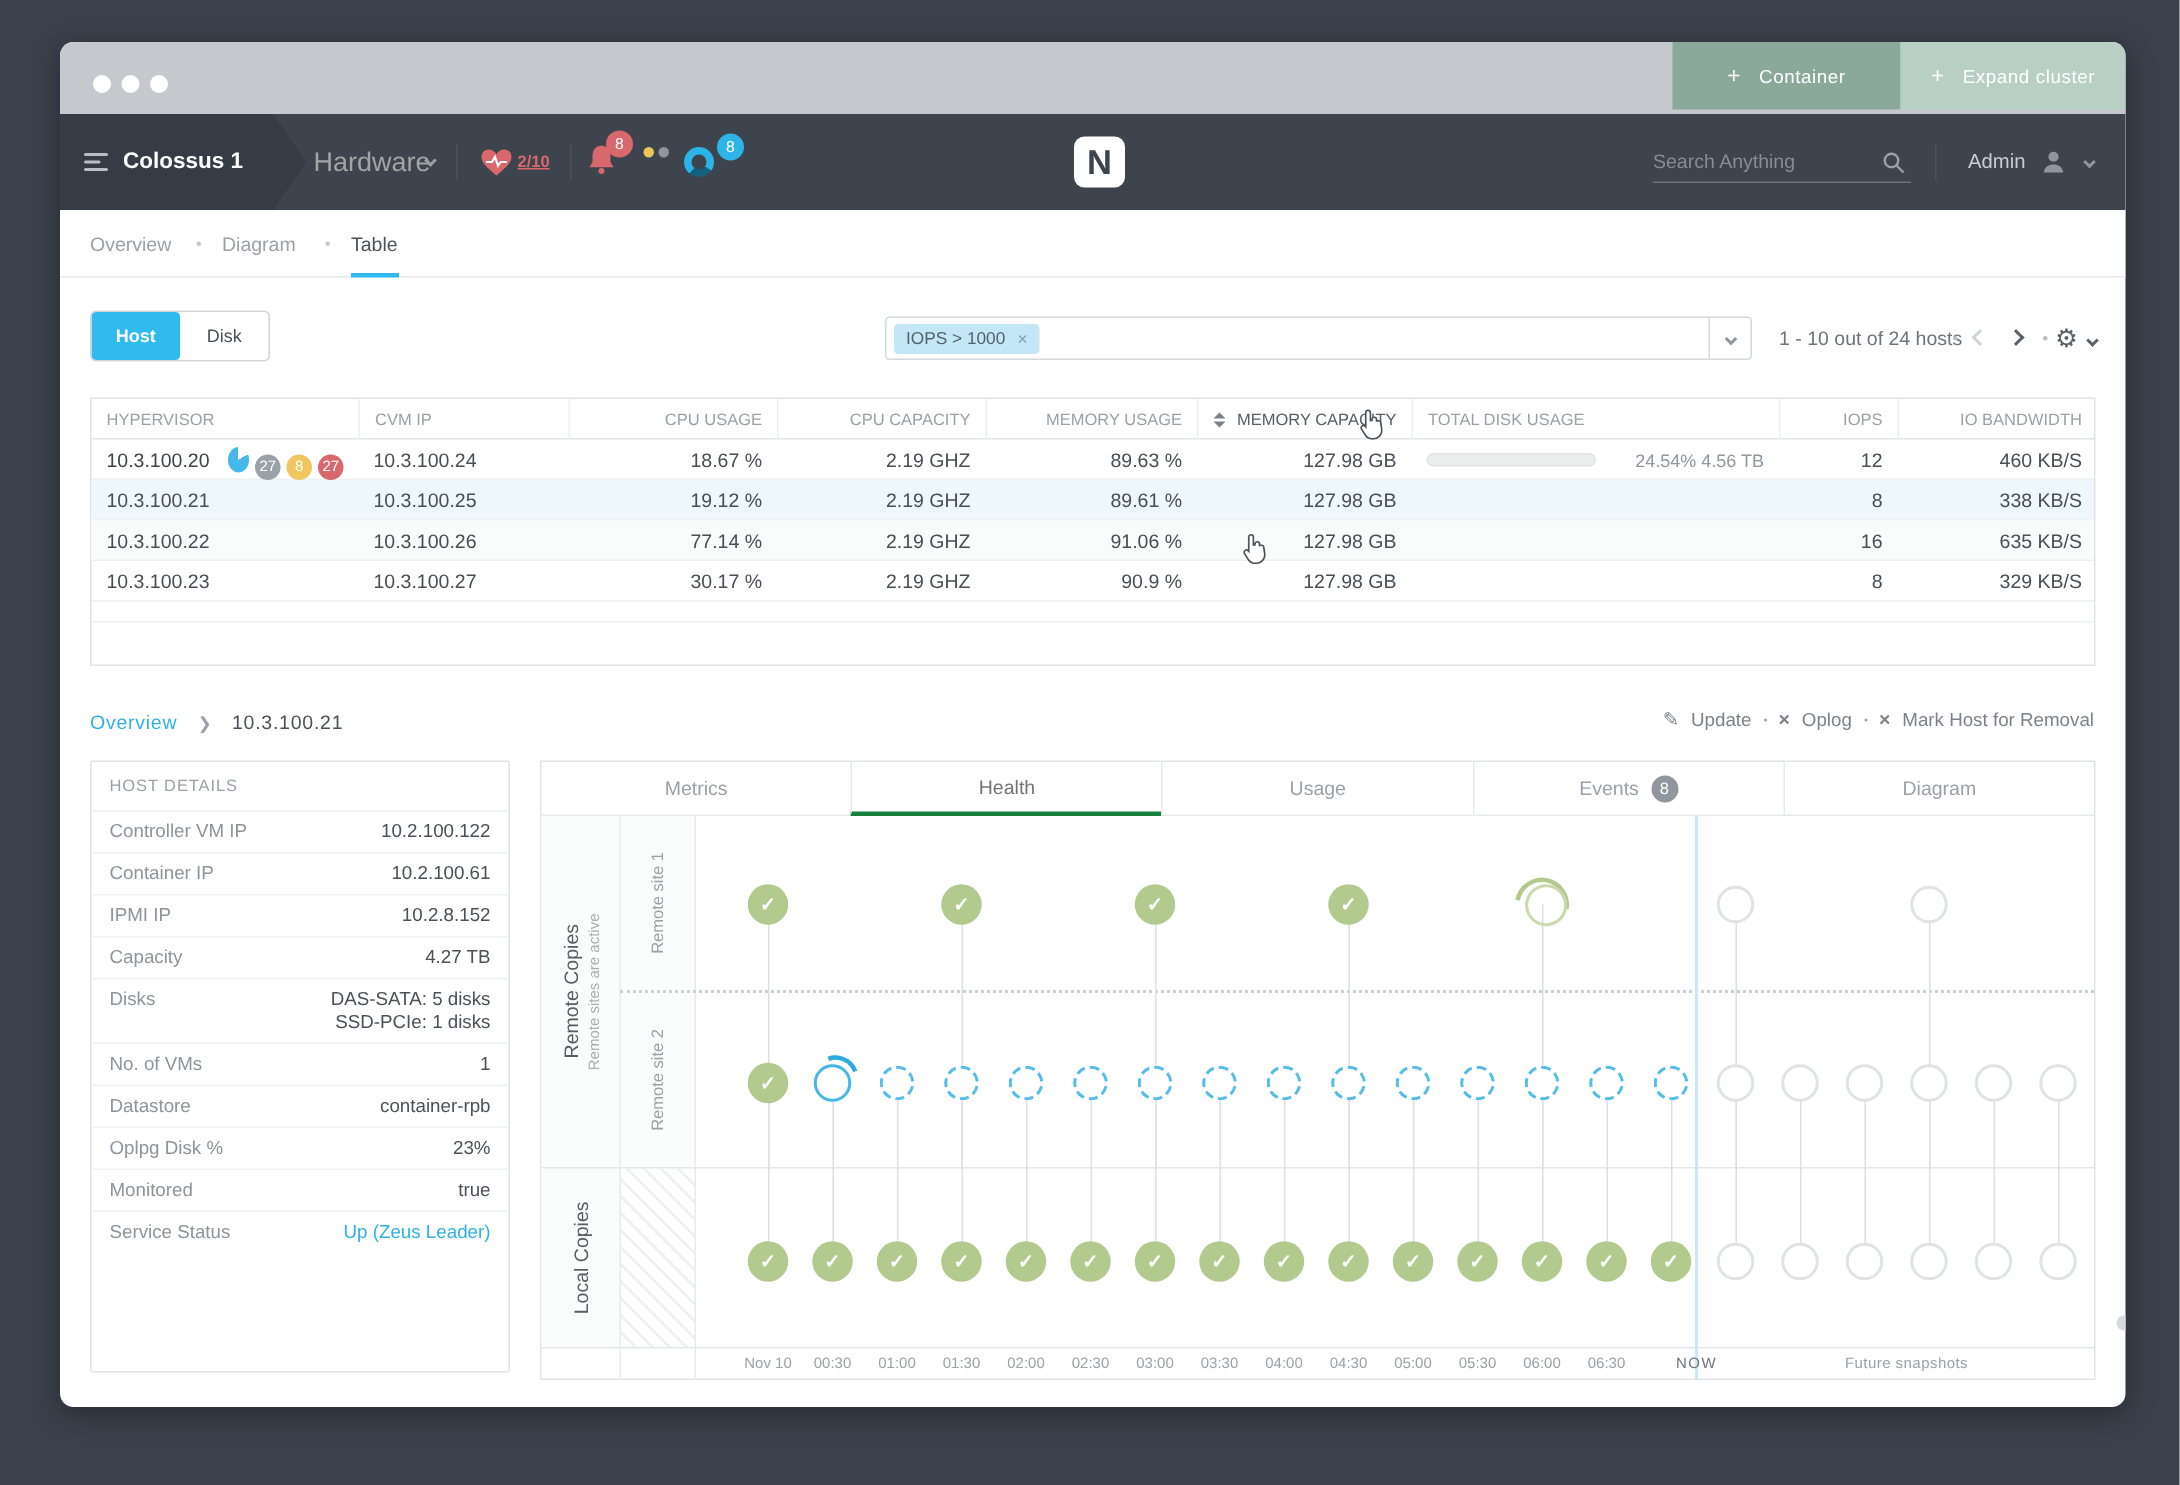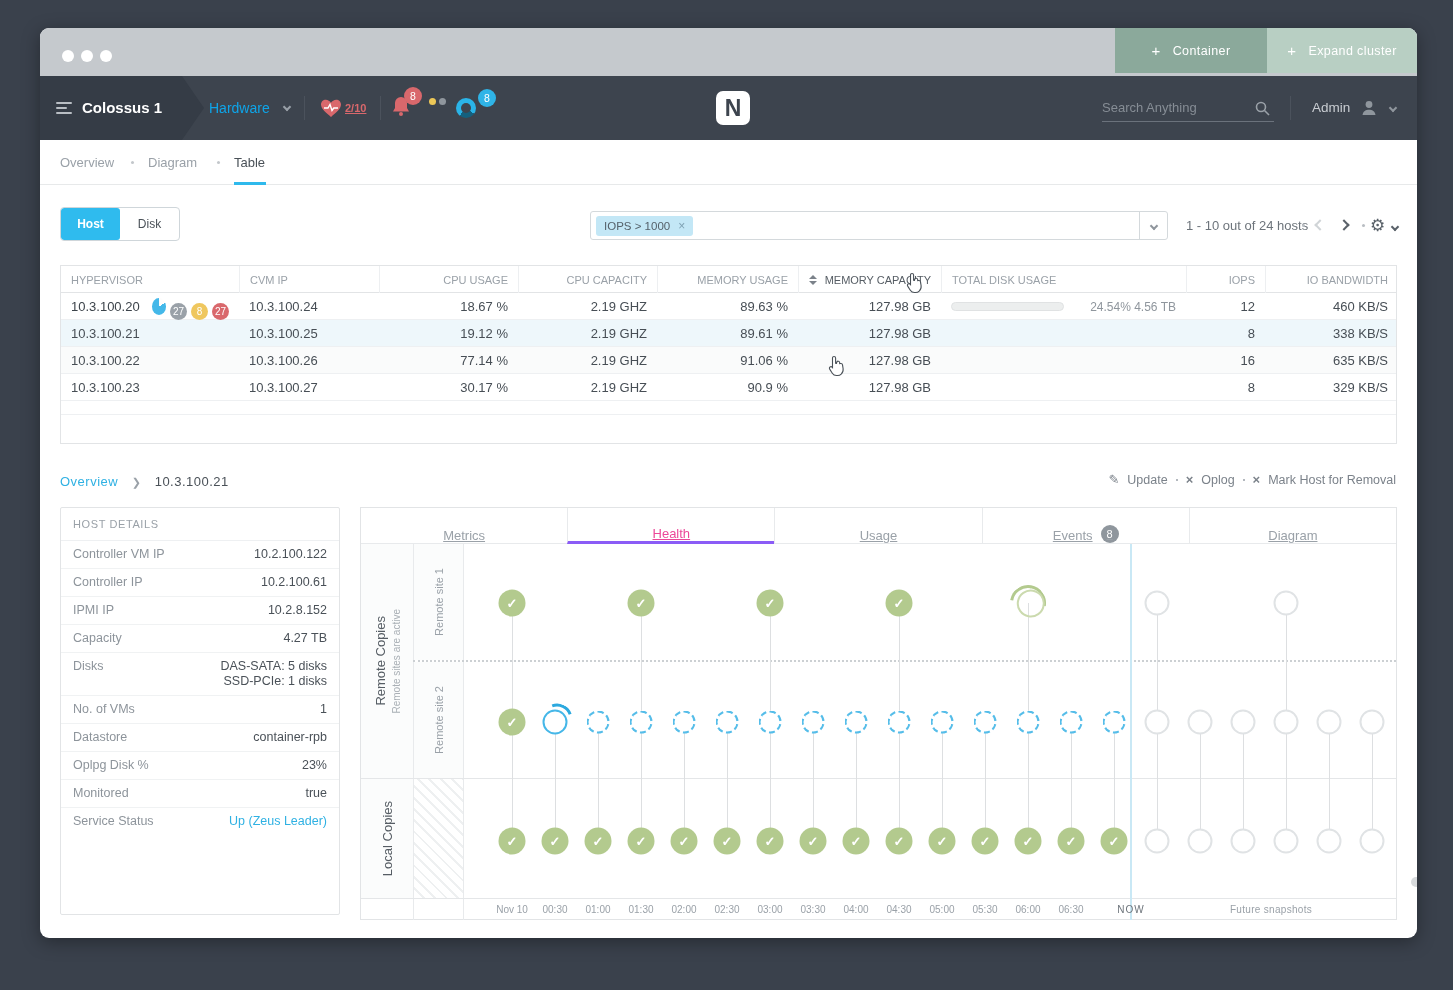--- a/index.html
+++ b/index.html
@@ -15,21 +15,21 @@
 
   
   .app-header { position:absolute; left:0; top:48px; right:0; height:64px; background:#3d444e; }
   .hdr-band { position:absolute; left:0; top:0; width:142px; height:64px; background:#353c46; }
   .hdr-band-arrow { position:absolute; left:142px; top:0; width:0; height:0;
                     border-left:22px solid #353c46; border-top:32px solid transparent; border-bottom:32px solid transparent; }
   .burger { position:absolute; left:16px; top:26px; width:16px; }
   .burger i { display:block; height:2px; background:#b9bec4; margin-bottom:3px; border-radius:1px; }
   .burger i:nth-child(2){ width:11px; }
   .cluster-name { position:absolute; left:42px; top:0; height:64px; line-height:64px; color:#fff; font-size:15px; font-weight:700; }
-  .hw-menu { position:absolute; left:169px; top:0; height:64px; line-height:64px; color:#0ea5e9; font-size:14px; cursor:pointer; }
+  .hw-menu { position:absolute; left:169px; top:0; height:64px; line-height:64px; color:#a3a3a3; font-size:18px; cursor:pointer; }
   .chev { display:inline-block; width:6px; height:6px; border-right:2px solid currentColor; border-bottom:2px solid currentColor; transform:rotate(45deg); }
   .hw-chev { position:absolute; left:244px; top:28px; color:#99a0a8; }
   .hsep { position:absolute; top:20px; width:1px; height:24px; background:#4b525c; }
   .health-score { position:absolute; left:305px; top:26px; color:#d9686c; font-size:11px; font-weight:700;text-decoration:underline; }
   .badge-mini { position:absolute; width:18px; height:18px; border-radius:50%; color:#fff; font-size:10.5px;
                 display:flex; align-items:center; justify-content:center; }
   .mini-dot { position:absolute; width:7px; height:7px; border-radius:50%; }
   .donut { position:absolute; left:416px; top:22px; width:20px; height:20px; border-radius:50%;
            background:conic-gradient(from 220deg, #2ab4e8 0 265deg, #14607e 265deg 360deg); }
   .donut::after { content:""; position:absolute; left:5px; top:5px; width:10px; height:10px; border-radius:50%; background:#3d444e; }
@@ -113,24 +113,24 @@
   .hd-title { height:33px; line-height:33px; padding:0 12px; font-size:11px; letter-spacing:.6px; color:#9aa1a8; border-bottom:1px solid #eef0f2; }
   .hd-row { display:flex; justify-content:space-between; padding:6px 12px; border-bottom:1px solid #f0f2f3; font-size:12.5px; line-height:15px; }
   .hd-row:last-child { border-bottom:none; }
   .hd-label { color:#8d949b; }
   .hd-value { color:#4a5158; text-align:right; }
   .hd-value.link { color:#2fb1e3; }
 
   
   .panel { position:absolute; left:320px; top:479px; width:1037px; height:413px; border:1px solid #e2e4e6; background:#fff; }
   .dtabs { display:flex; height:36px; }
-  .dtab { flex:1; display:flex; align-items:flex-end; justify-content:center; gap:8px; font-size:13px; color:#9aa1a8;
-          border-left:1px solid #e8eaec; border-bottom:1px solid #e8eaec; cursor:pointer;text-decoration:underline; }
+  .dtab { flex:1; display:flex; align-items:center; justify-content:center; gap:8px; font-size:13px; color:#9aa1a8;
+          border-left:1px solid #e8eaec; border-bottom:1px solid #e8eaec; cursor:pointer; }
   .dtab:first-child { border-left:none; }
-  .dtab.active { color:#ec4899; border-bottom:3px solid #8b5cf6; }
+  .dtab.active { color:#737373; border-bottom:3px solid #15803d; }
   .dtab.shaded { background:#f7f8f8; color:#4a5158; }
   .badge-red { background:#d5686d; color:#fff; font-size:11px; border-radius:9px; padding:2px 7px; }
   .badge-gry { background:#8f969d; color:#fff; font-size:11px; border-radius:50%; width:18px; height:18px;
                display:flex; align-items:center; justify-content:center; }
 
   
   .tl { position:absolute; left:0; top:36px; width:1035px; height:376px; }
   .tl-cell { position:absolute; background:#fbfcfc; display:flex; align-items:center; justify-content:center; }
   .vtext { writing-mode:vertical-rl; transform:rotate(180deg); white-space:nowrap; }
   .vt-main { font-size:13px; color:#565d64; }
@@ -350,21 +350,21 @@
   </div>
 
   <div class="hd-card">
     <div class="hd-title">HOST DETAILS</div>
     <div id="hd-rows">
         <div class="hd-row">
           <span class="hd-label">Controller VM IP</span>
           <span class="hd-value">10.2.100.122</span>
         </div>
         <div class="hd-row">
-          <span class="hd-label">Controller IP</span>
+          <span class="hd-label">Container IP</span>
           <span class="hd-value">10.2.100.61</span>
         </div>
         <div class="hd-row">
           <span class="hd-label">IPMI IP</span>
           <span class="hd-value">10.2.8.152</span>
         </div>
         <div class="hd-row">
           <span class="hd-label">Capacity</span>
           <span class="hd-value">4.27 TB</span>
         </div>

